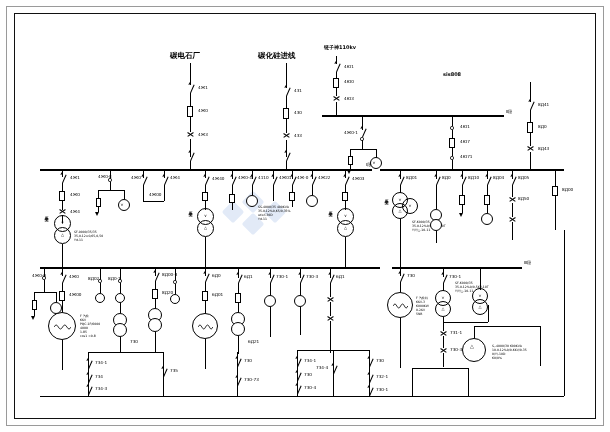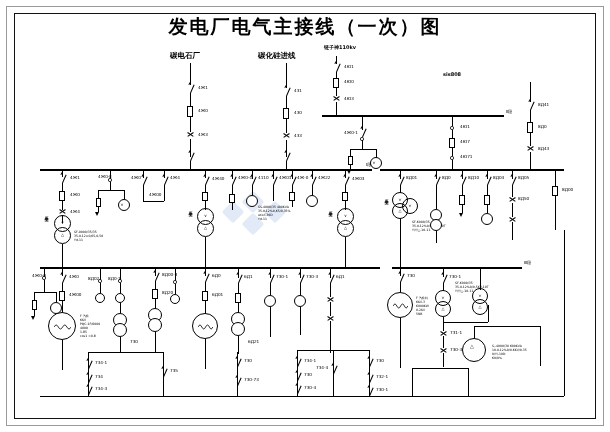--- a/index.html
+++ b/index.html
@@ -76,21 +76,20 @@
       transform:rotate(45deg);border-radius:2px;}
 </style>
 </head>
 <body>
 
 <div id="stage">
 
   <div class="frame-outer"></div>
   <div class="frame-inner"></div>
 
-  <div class="title">发电厂电气主接线（一次）图</div>
 
   <div class="wm">
     <div class="d" style="left:10px;top:14px;"></div>
     <div class="d" style="left:30px;top:4px;"></div>
     <div class="d" style="left:30px;top:26px;"></div>
     <div class="d" style="left:52px;top:14px;"></div>
   </div>
 
   <div class="lbl cn" style="left:170px;top:52px;">碳电石厂</div>
   <div class="lbl cn" style="left:258px;top:52px;">碳化硅进线</div>

